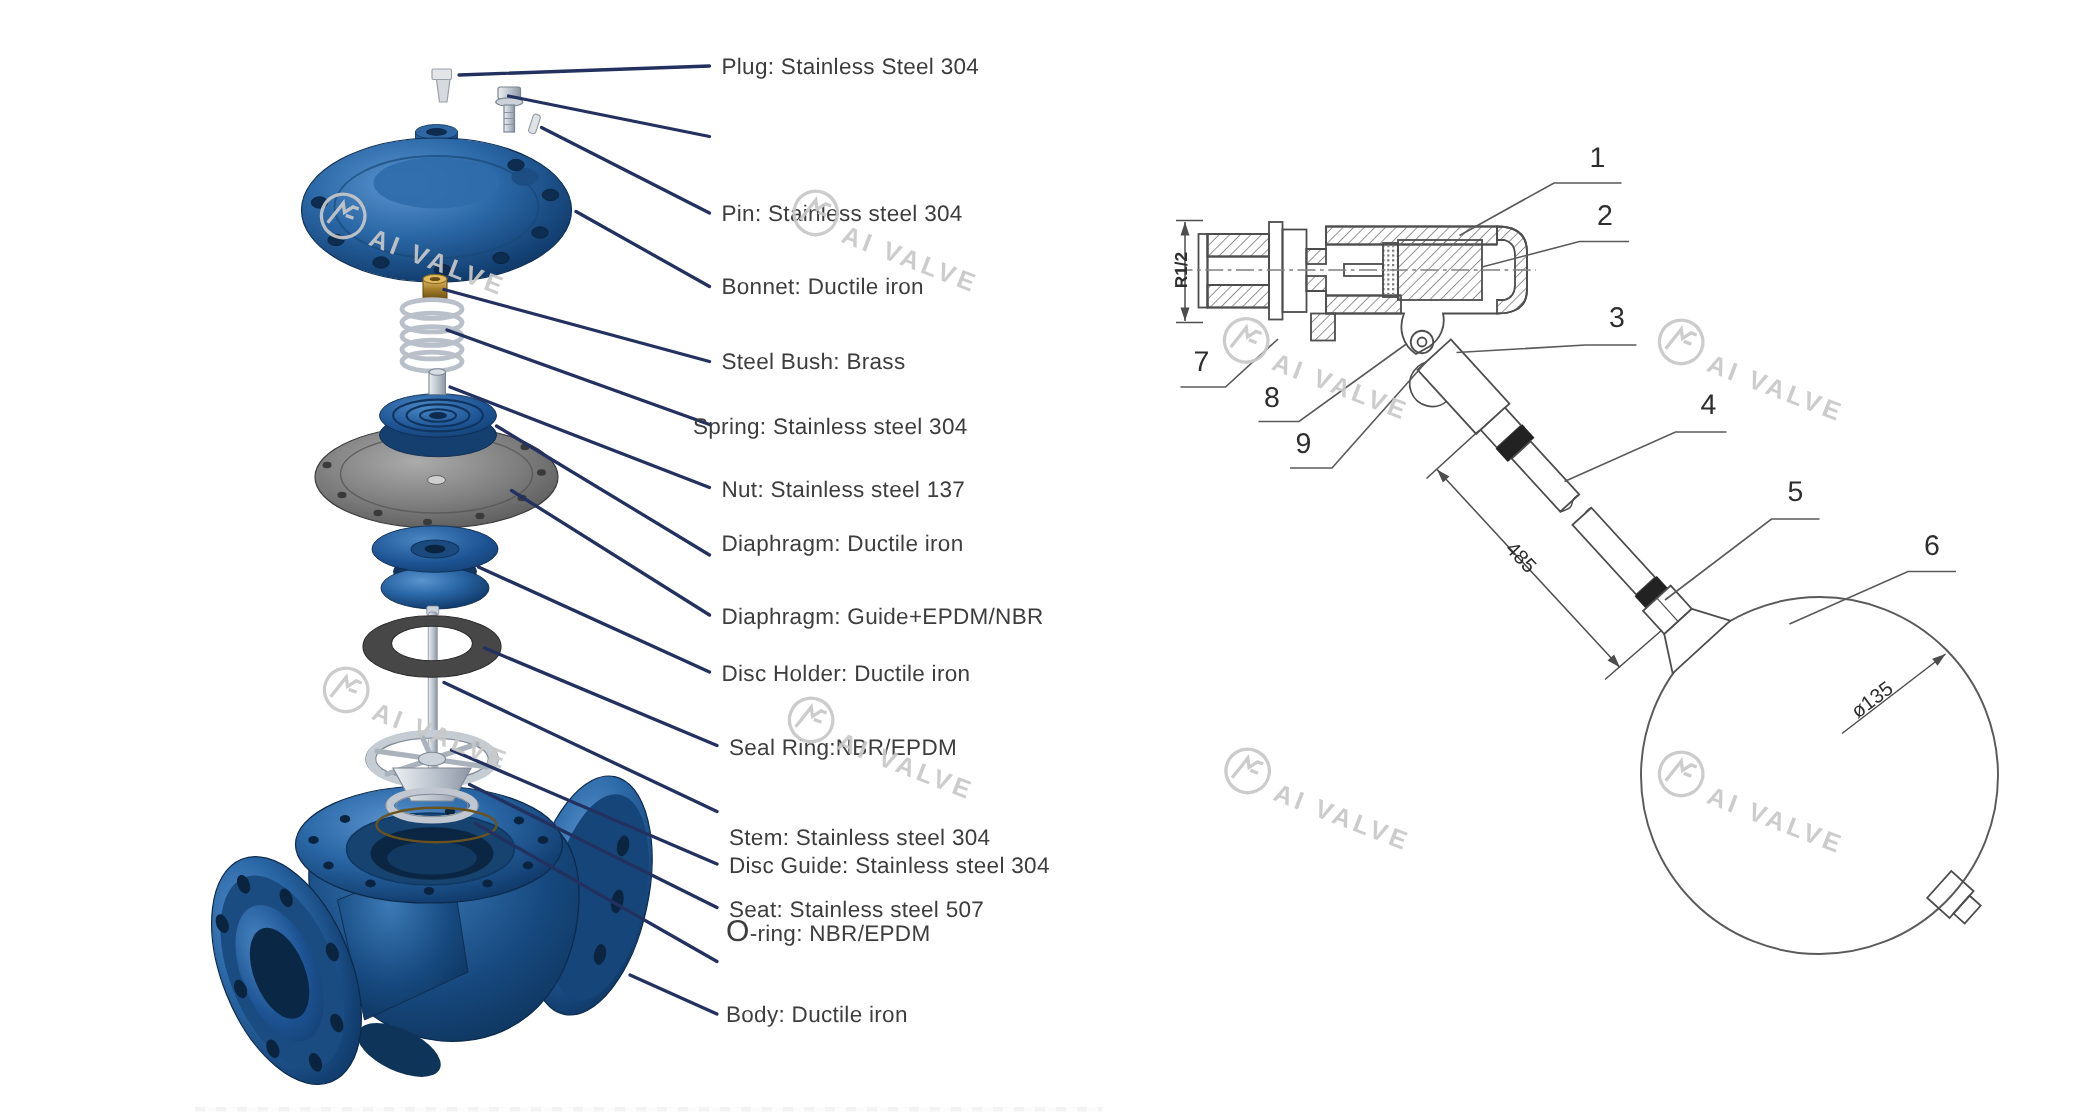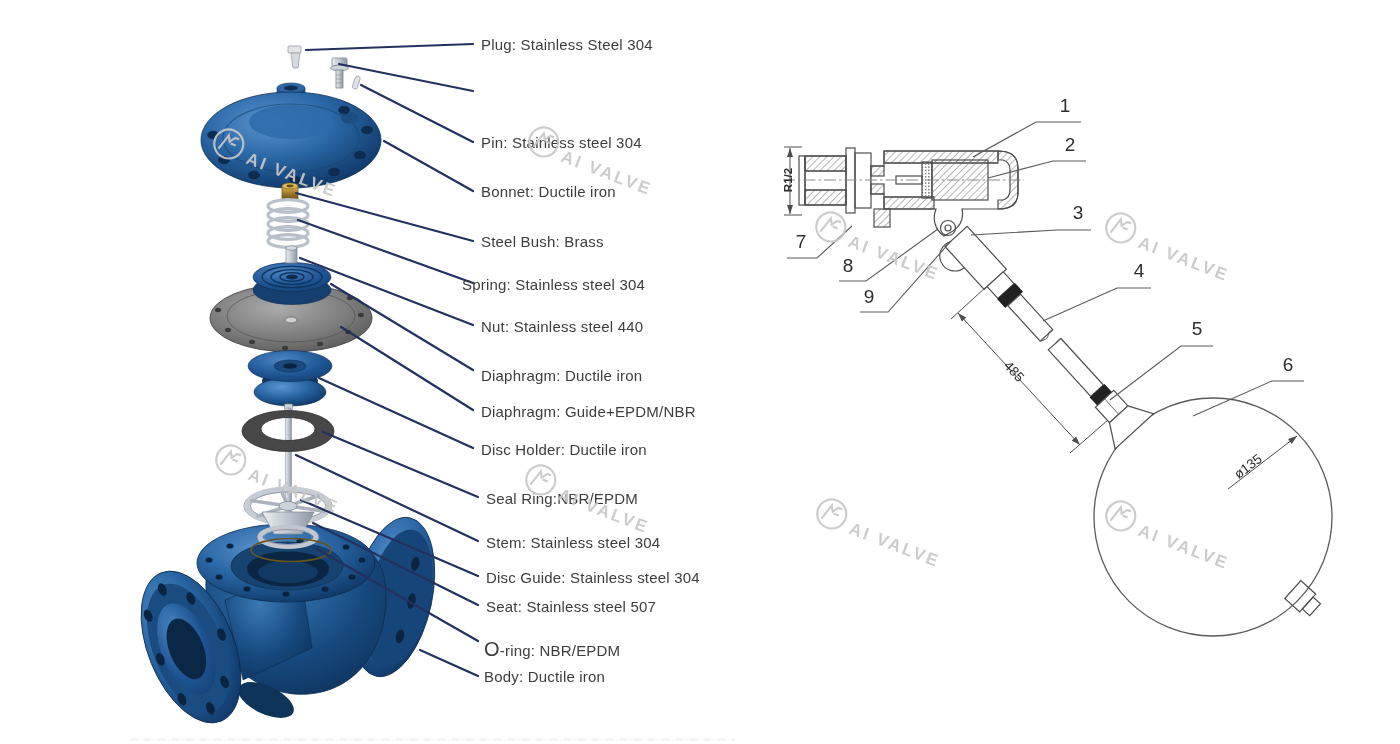--- a/index.html
+++ b/index.html
@@ -338,29 +338,29 @@
       <path d="M951,241 L888,312 L860,312"></path>
     </g>
   </g>
 </svg>
 
 <div class="plabel" style="left:481px;top:36px">Plug: Stainless Steel 304</div>
 <div class="plabel" style="left:481px;top:134px">Pin: Stainless steel 304</div>
 <div class="plabel" style="left:481px;top:183px">Bonnet: Ductile iron</div>
 <div class="plabel" style="left:481px;top:233px">Steel Bush: Brass</div>
 <div class="plabel" style="left:462px;top:276px">Spring: Stainless steel 304</div>
-<div class="plabel" style="left:481px;top:318px">Nut: Stainless steel 440</div>
-<div class="plabel" style="left:481px;top:367px">Diaphragm: Ductile iron</div>
+<div class="plabel" style="left:481px;top:318px">Nut: Stainless steel 137</div>
+<div class="plabel" style="left:481px;top:354px">Diaphragm: Ductile iron</div>
 <div class="plabel" style="left:481px;top:403px">Diaphragm: Guide+EPDM/NBR</div>
 <div class="plabel" style="left:481px;top:441px">Disc Holder: Ductile iron</div>
 <div class="plabel" style="left:486px;top:490px">Seal Ring:NBR/EPDM</div>
-<div class="plabel" style="left:486px;top:534px">Stem: Stainless steel 304</div>
+<div class="plabel" style="left:486px;top:550px">Stem: Stainless steel 304</div>
 <div class="plabel" style="left:486px;top:569px">Disc Guide: Stainless steel 304</div>
 <div class="plabel" style="left:486px;top:598px">Seat: Stainless steel 507</div>
-<div class="plabel oring" style="left:484px;top:638px">O-ring: NBR/EPDM</div>
+<div class="plabel oring" style="left:484px;top:610px">O-ring: NBR/EPDM</div>
 <div class="plabel" style="left:484px;top:668px">Body: Ductile iron</div>
 
 <div class="co" style="left:1052px;top:95px">1</div>
 <div class="co" style="left:1057px;top:134px">2</div>
 <div class="co" style="left:1065px;top:202px">3</div>
 <div class="co" style="left:1126px;top:260px">4</div>
 <div class="co" style="left:1184px;top:318px">5</div>
 <div class="co" style="left:1275px;top:354px">6</div>
 <div class="co" style="left:788px;top:231px">7</div>
 <div class="co" style="left:835px;top:255px">8</div>

